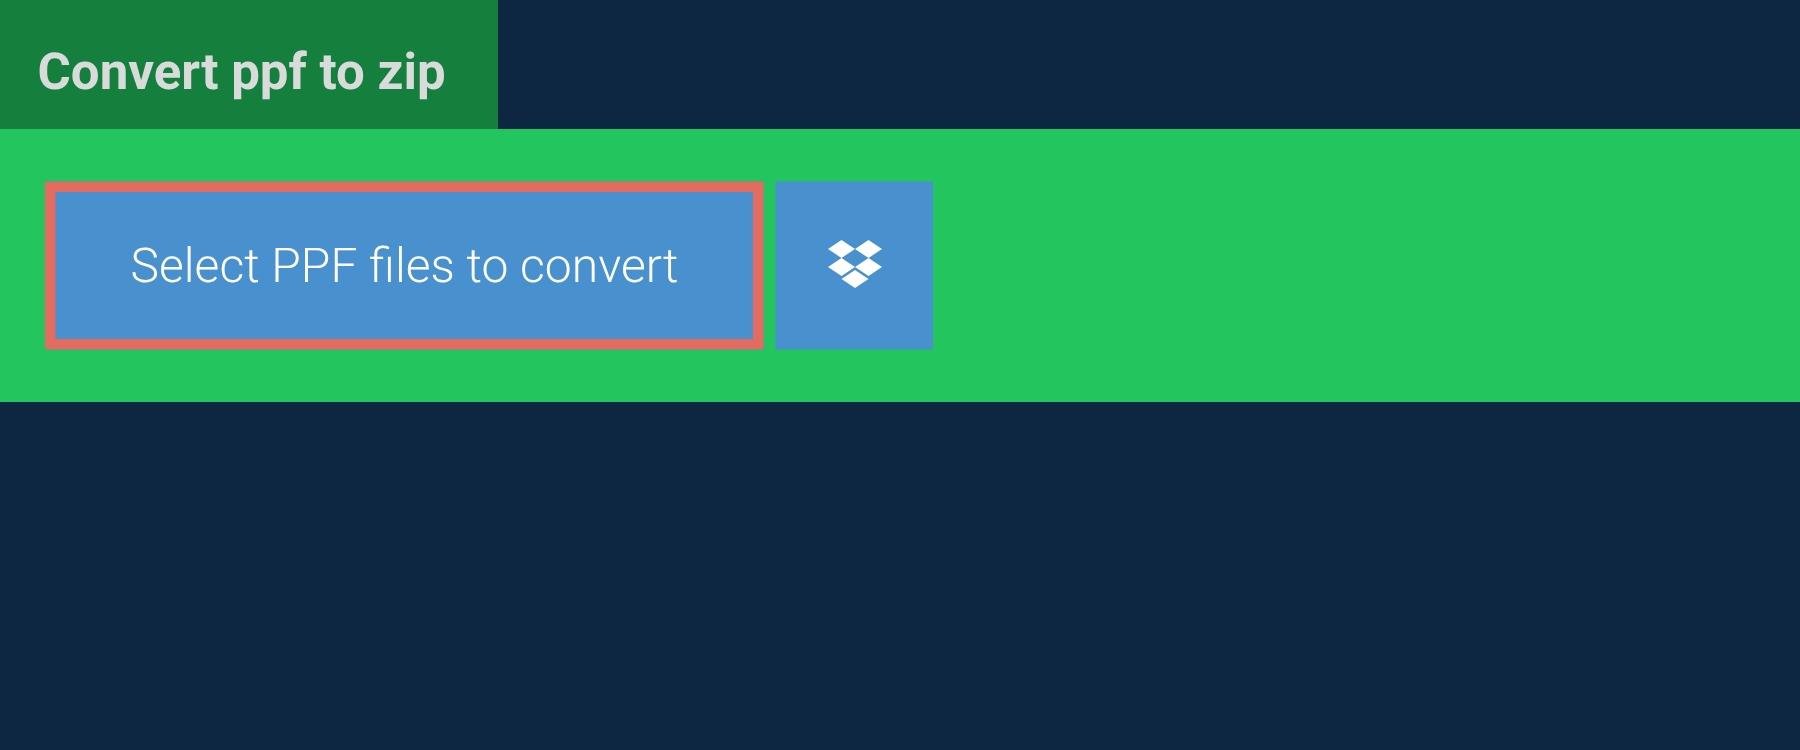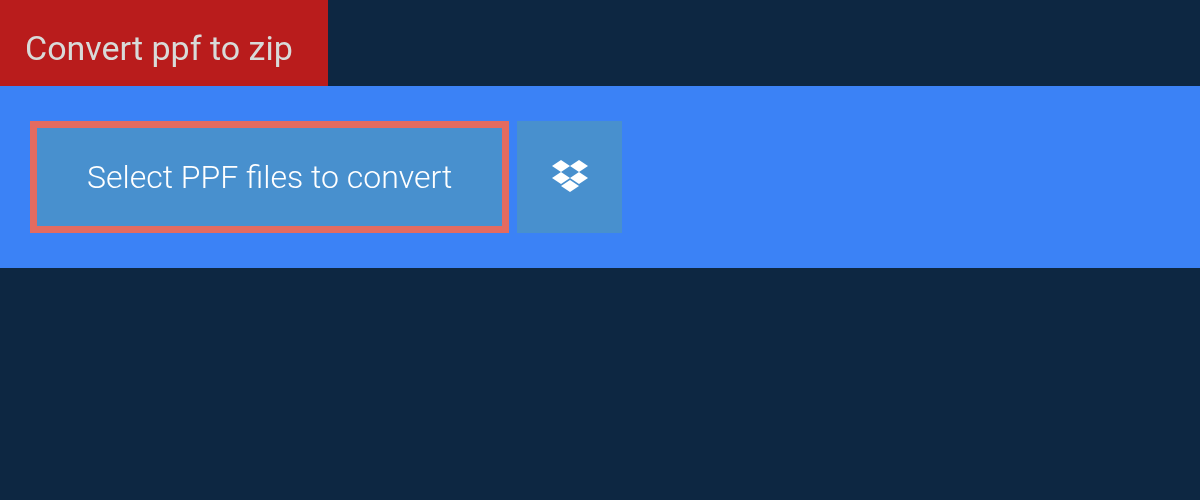--- a/index.html
+++ b/index.html
@@ -12,29 +12,29 @@
       height: 500px;
       background: #0d2742;
       font-family: -apple-system, BlinkMacSystemFont, "Segoe UI", Roboto, Helvetica, Arial, sans-serif;
       overflow: hidden;
     }
     .tab-container {
       display: flex;
       align-items: flex-end;
     }
     .tab {
-      background: #b91c1c;
+      background: #15803d;
       color: #d8dbd9;
       font-size: 34px;
-      font-weight: 400;
+      font-weight: 700;
       padding: 28px 35px 18px 25px;
       display: inline-block;
     }
     .content-area {
-      background: #3b82f6;
+      background: #22c55e;
       padding: 35px 30px;
       width: 100%;
     }
     .button-row {
       display: flex;
       gap: 8px;
       align-items: stretch;
     }
     .select-button {
       background: #4890ce;

